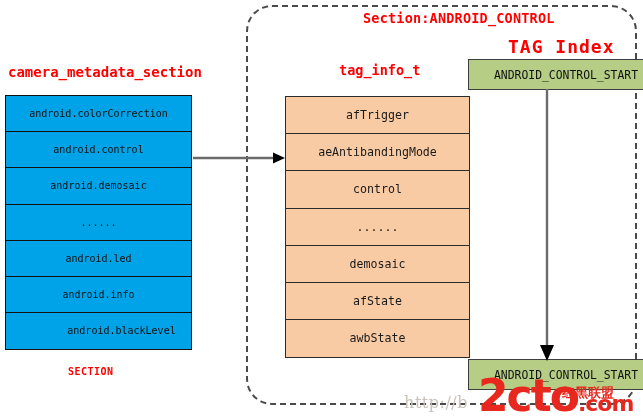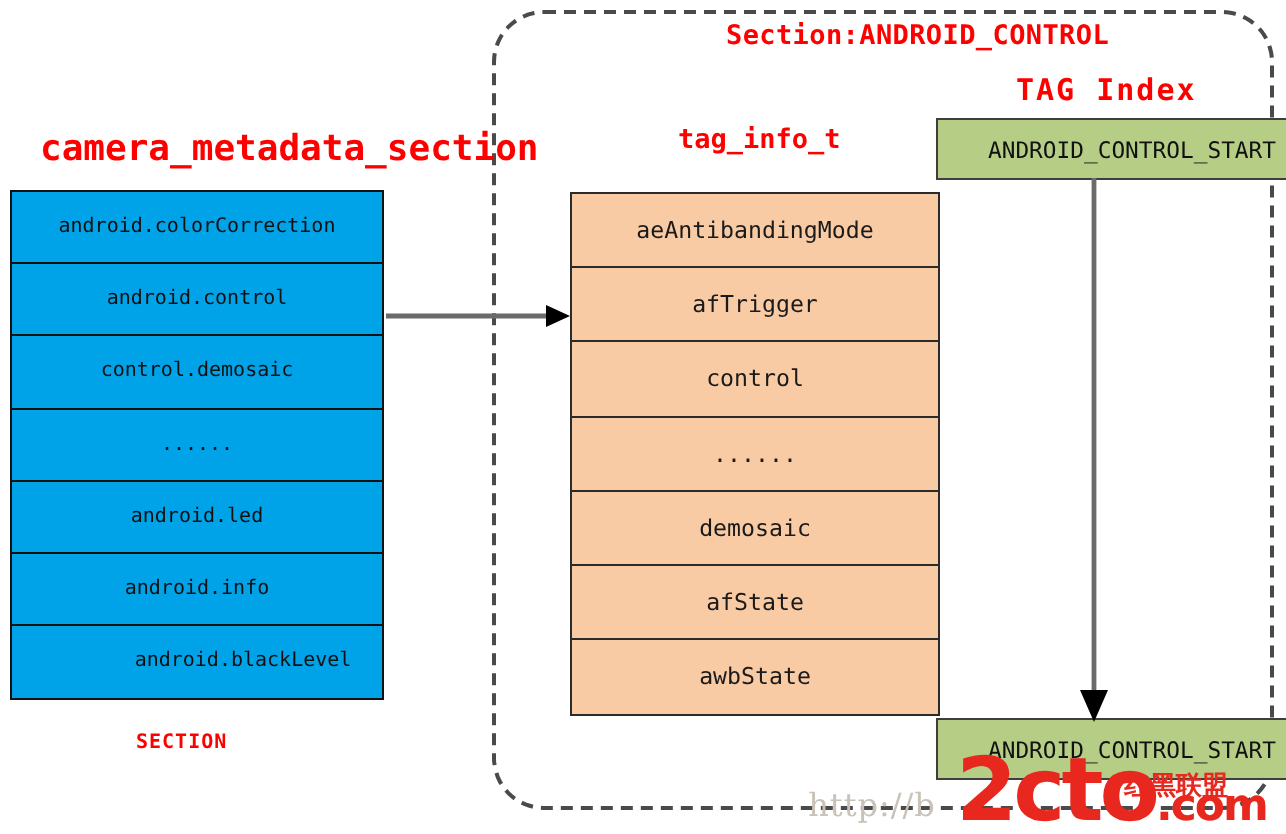--- a/index.html
+++ b/index.html
@@ -37,33 +37,33 @@
     white-space: nowrap;
   }
   #section-title {
     left: 363px;
     top: 10px;
     font-size: 13.5px;
     letter-spacing: 0.2px;
     text-align: right;
   }
   #metadata-title {
-    left: 20px;
+    left: 8px;
     top: 64px;
-    font-size: 18px;
+    font-size: 14px;
   }
   #taginfo-title {
     left: 339px;
     top: 62px;
     font-size: 13.5px;
   }
   #tagindex-title {
     left: 508px;
     top: 36px;
-    font-size: 15px;
+    font-size: 18px;
     letter-spacing: 1px;
   }
   #section-footer {
     left: 68px;
     top: 366px;
     font-size: 10px;
     letter-spacing: 0.5px;
   }
 
   
@@ -217,30 +217,30 @@
 
 <div class="heading-red" id="taginfo-title">tag_info_t</div>
 
 <div class="heading-red" id="tagindex-title">TAG Index</div>
 
 <div class="heading-red" id="section-footer">SECTION</div>
 
 <div id="metadata-column">
   <div class="cell">android.colorCorrection</div>
   <div class="cell">android.control</div>
-  <div class="cell">control.demosaic</div>
+  <div class="cell">android.demosaic</div>
   <div class="cell">......</div>
   <div class="cell">android.led</div>
   <div class="cell">android.info</div>
   <div class="cell">android.blackLevel</div>
 </div>
 
 <div id="taginfo-column">
+  <div class="cell">afTrigger</div>
   <div class="cell">aeAntibandingMode</div>
-  <div class="cell">afTrigger</div>
   <div class="cell">control</div>
   <div class="cell">......</div>
   <div class="cell">demosaic</div>
   <div class="cell">afState</div>
   <div class="cell">awbState</div>
 </div>
 
 <div class="tag-box" id="tag-box-top">ANDROID_CONTROL_START</div>
 
 <div class="tag-box" id="tag-box-bottom">ANDROID_CONTROL_START</div>

